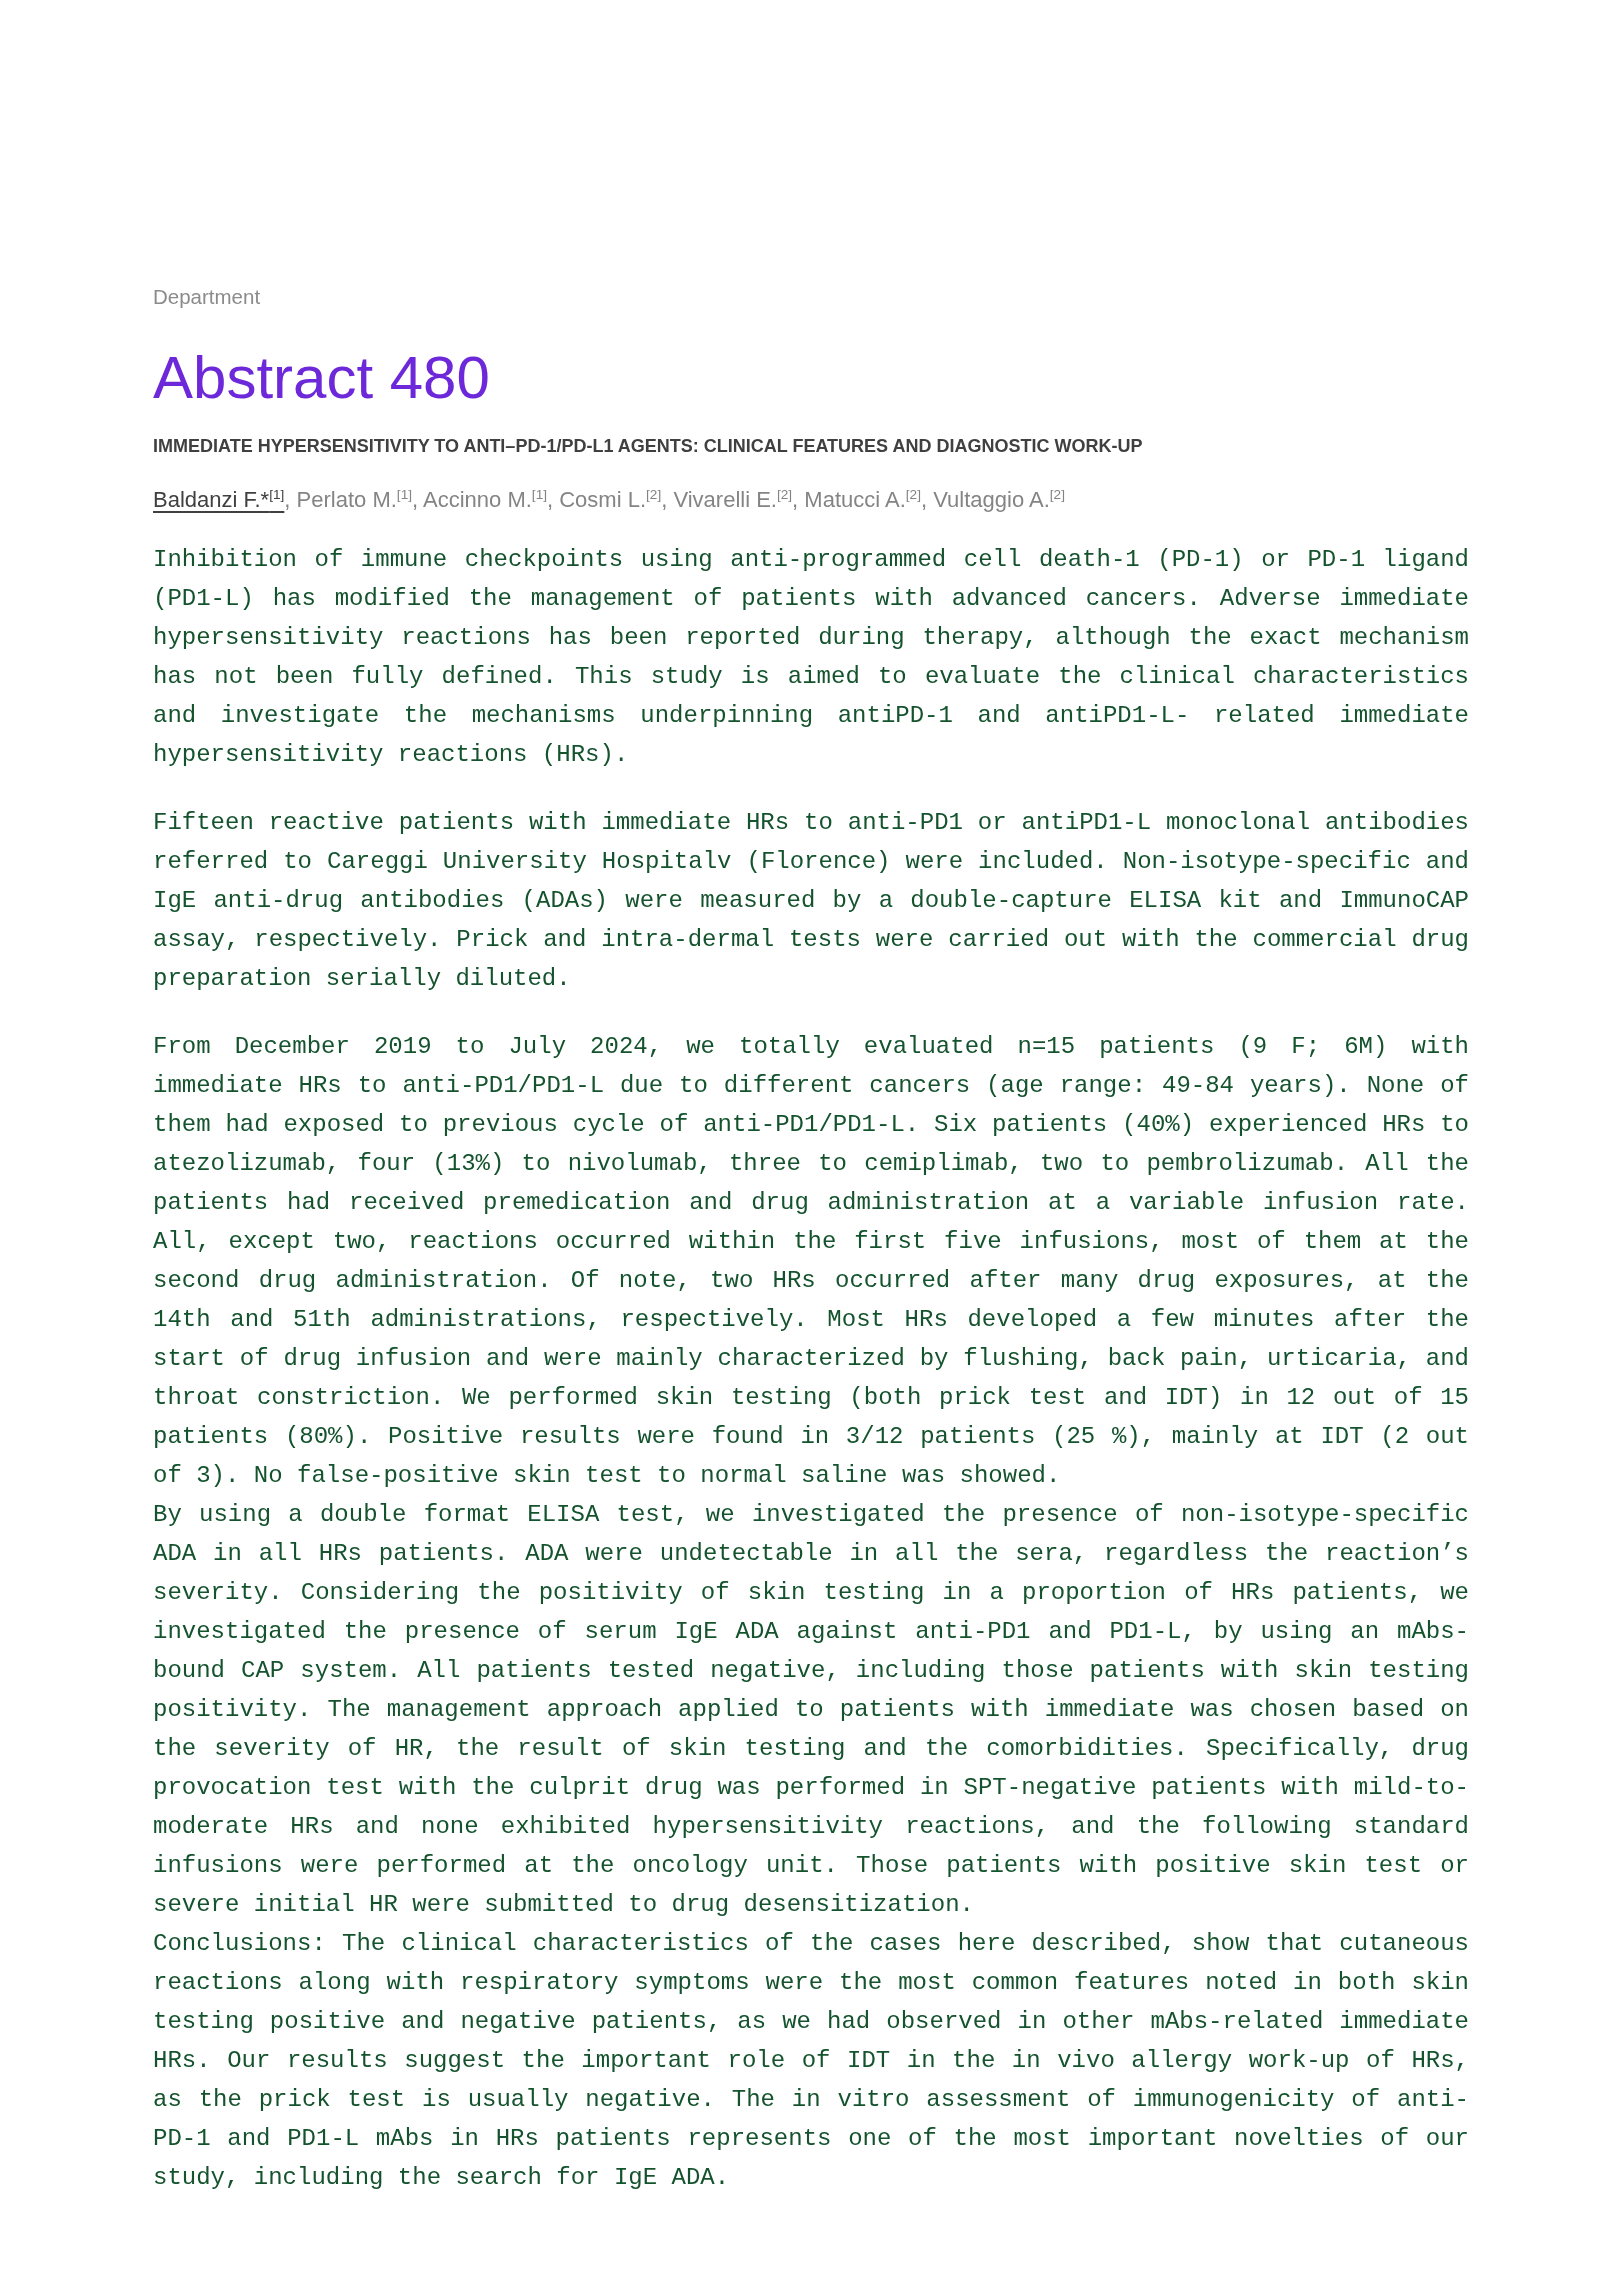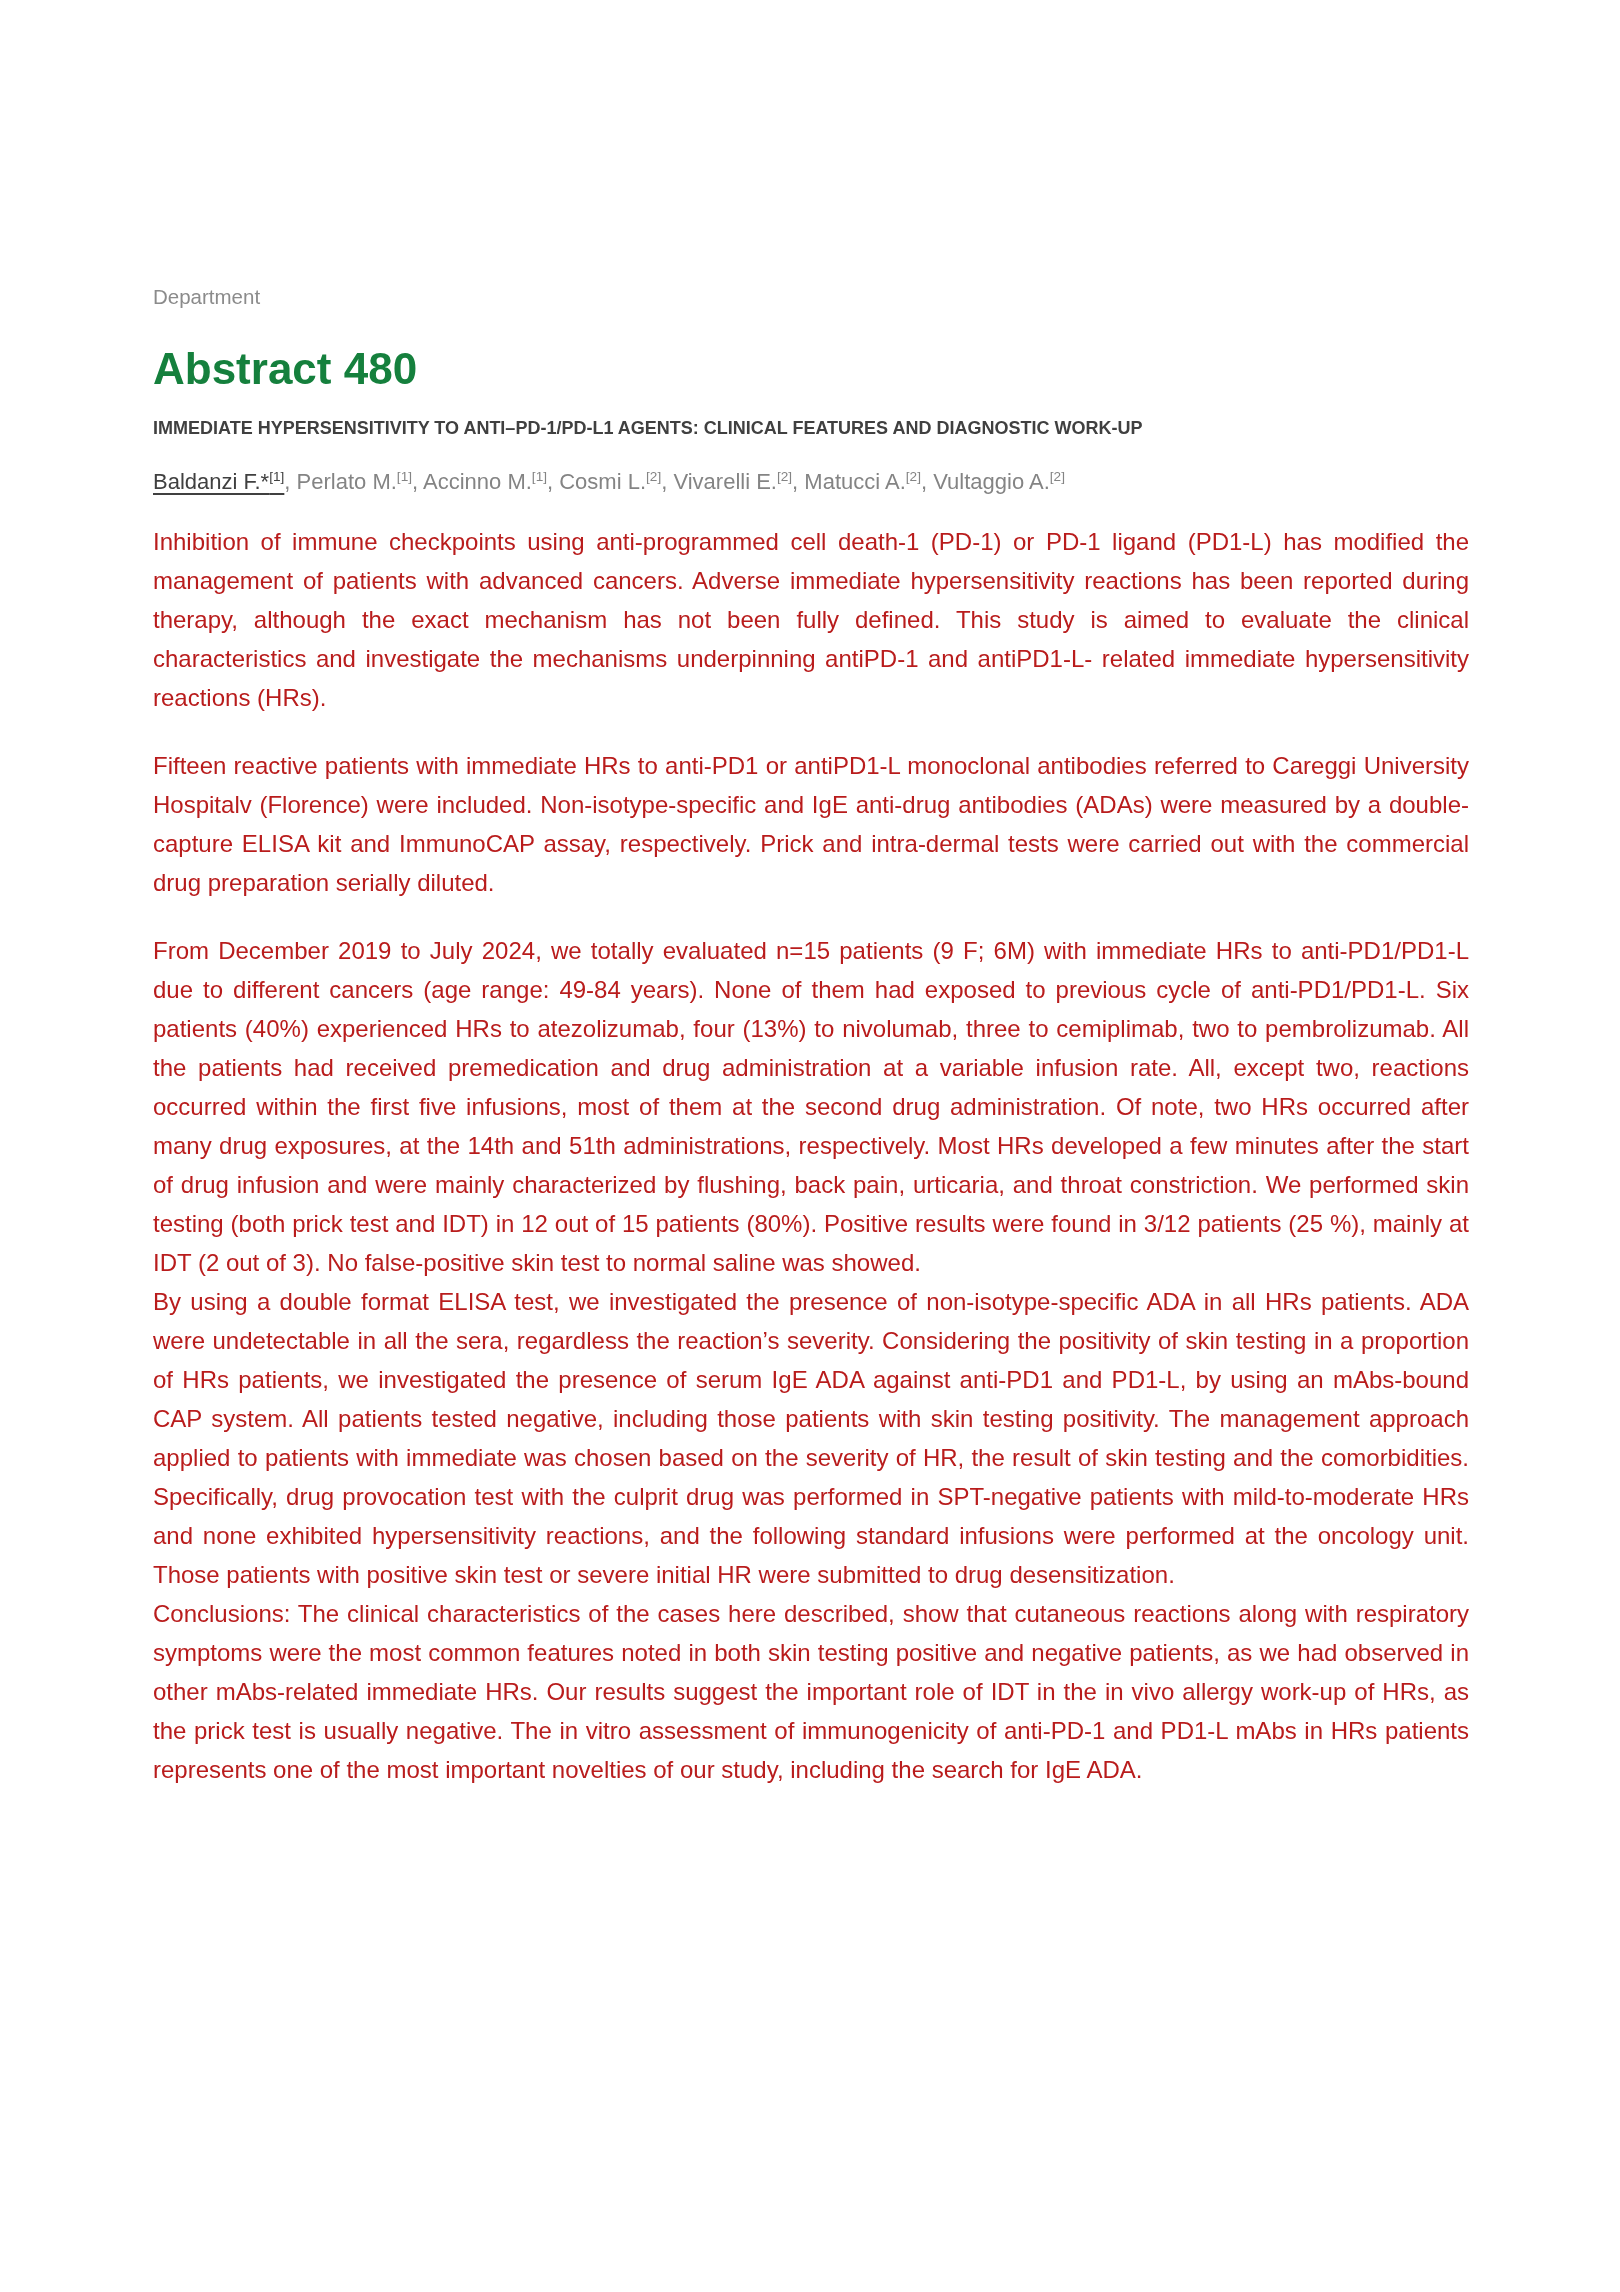--- a/index.html
+++ b/index.html
@@ -16,23 +16,23 @@
     box-sizing: border-box;
     padding: 285px 152px 0 153px;
     overflow: hidden;
   }
   .category {
     font-size: 20.5px;
     color: #8b8b8b;
     margin: 0 0 36px 0;
   }
   .abstract-number {
-    font-size: 44px;
-    font-weight: bold;
-    color: #15803d;
+    font-size: 60px;
+    font-weight: normal;
+    color: #6d28d9;
     margin: 0 0 18px 0;
     line-height: 1.1;
   }
   .title {
     font-size: 18px;
     font-weight: bold;
     color: #404040;
     line-height: 34px;
     margin: 0 0 23px 0;
   }
@@ -60,24 +60,25 @@
   }
   .affiliations sup {
     font-size: 0.62em;
     line-height: 0;
   }
   .abstract-body {
     width: 100%;
   }
   .body-para {
     font-size: 24px;
-    color: #b91c1c;
+    color: #14532d;
     line-height: 39px;
     text-align: justify;
     margin: 0;
+    font-family: Liberation Mono, monospace;
   }
   .body-para.gap {
     margin-bottom: 29px;
   }
 </style>
 </head>
 <body>
 
 <div class="page">
   <div class="category">Department</div>

